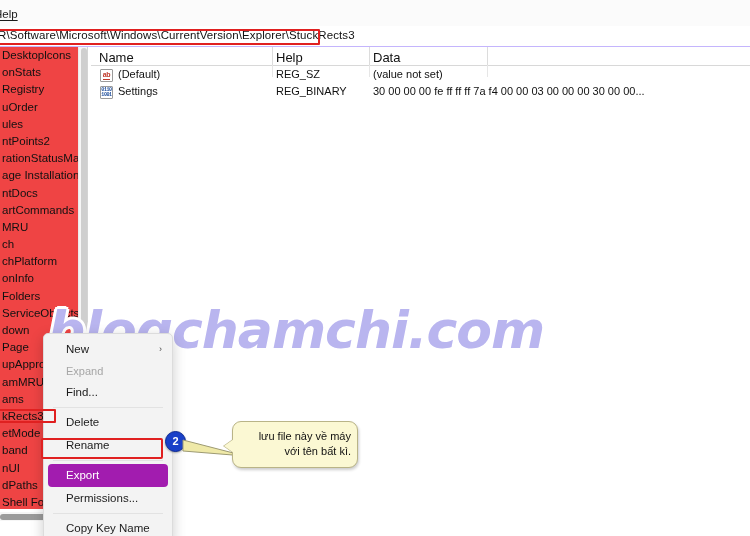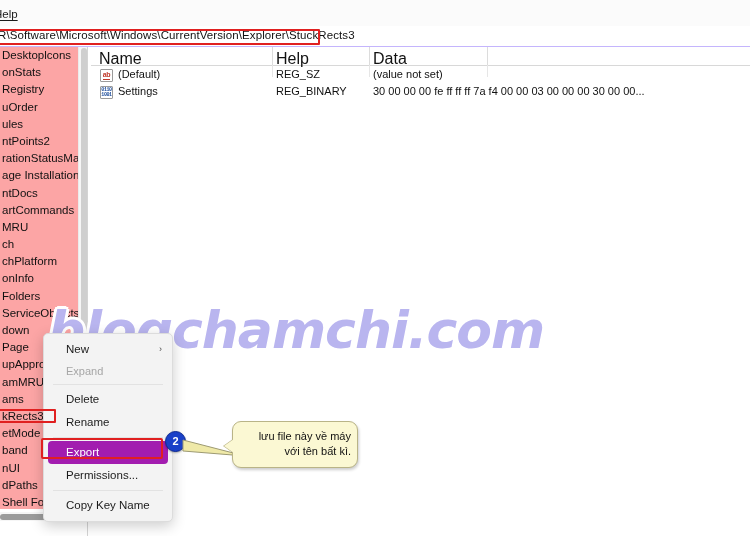--- a/index.html
+++ b/index.html
@@ -34,21 +34,21 @@
   }
   .addr-red{
     position:absolute;left:-2px;top:29px;width:322px;height:16px;
     border:2px solid #e02020;box-sizing:border-box;
     border-radius:1px;pointer-events:none;
   }
 
   
   .tree-pane{
     position:absolute;left:0;top:47px;width:78px;height:462px;
-    background:#fca5a5;overflow:hidden;
+    background:#ef4444;overflow:hidden;
   }
   .tree-item{
     height:17.2px;line-height:17.2px;white-space:nowrap;
     padding-left:2px;font-size:11.5px;color:#111;
   }
   .tree-item.sel{
     color:#111;
   }
   .tree-sel-box{
     position:absolute;left:-2px;width:58px;height:14px;
@@ -80,21 +80,21 @@
 
   .list-pane{
     position:absolute;left:91px;top:47px;width:659px;height:489px;
     background:#ffffff;
   }
   .col-header{
     position:absolute;left:0;top:0;width:659px;height:18px;
     background:#ffffff;border-bottom:1px solid #d8d8d8;
   }
   .col{
-    position:absolute;top:3px;font-size:16px;color:#111;
+    position:absolute;top:3px;font-size:13px;color:#111;
   }
   .col-div{
     position:absolute;top:0;width:1px;height:18px;background:#dcdcdc;
   }
   .col-rule{
     position:absolute;top:18px;width:1px;height:12px;background:#e6e6e6;
   }
 
   .row{
     position:absolute;left:0;height:17px;width:659px;
@@ -274,20 +274,21 @@
         </div>
       </div>
   </div>
 
   <div class="watermark">blogchamchi.com</div>
 
   <div class="ctx">
     <div id="ctx-items">
         <div class="ctx-item"><span>New</span><span class="chev">›</span></div>
         <div class="ctx-item disabled"><span>Expand</span></div>
+        <div class="ctx-item"><span>Find...</span></div>
         <div class="ctx-sep"></div>
         <div class="ctx-item"><span>Delete</span></div>
         <div class="ctx-item"><span>Rename</span></div>
         <div class="ctx-sep"></div>
         <div class="ctx-item hl"><span>Export</span></div>
         <div class="ctx-item"><span>Permissions...</span></div>
         <div class="ctx-sep"></div>
         <div class="ctx-item"><span>Copy Key Name</span></div>
       </div>
   </div>

